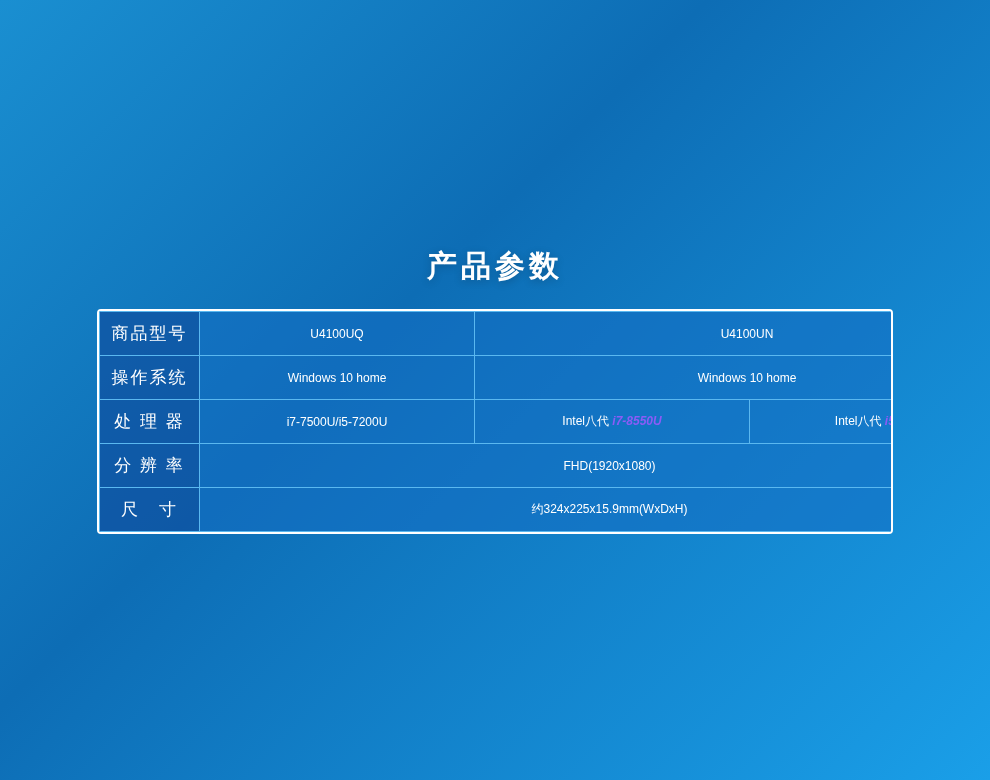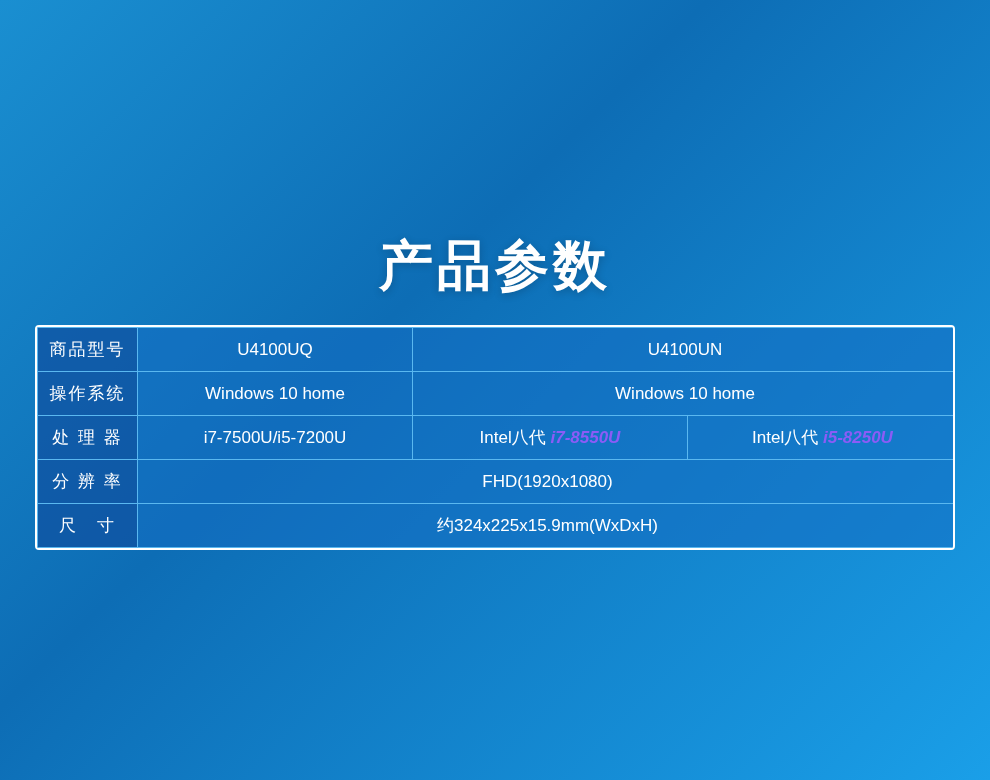--- a/index.html
+++ b/index.html
@@ -11,47 +11,47 @@
       display: flex;
       flex-direction: column;
       align-items: center;
       justify-content: center;
       font-family: "Microsoft YaHei", "SimHei", sans-serif;
       overflow: hidden;
     }
 
     .page-title {
       color: #ffffff;
-      font-size: 54px;
+      font-size: 30px;
       font-weight: 900;
       text-align: right;
       margin-bottom: 22px;
       letter-spacing: 4px;
       text-shadow: 0 2px 8px rgba(0,0,0,0.2);
     }
 
     .table-wrapper {
       border: 2px solid #ffffff;
       border-radius: 4px;
       overflow: hidden;
-      width: 920px;
+      width: 796px;
     }
 
     table {
       width: 100%;
       border-collapse: collapse;
       table-layout: fixed;
     }
 
     td {
       border: 1px solid #5ab8f0;
       color: #ffffff;
       text-align: center;
       padding: 10px 8px;
-      font-size: 17px;
+      font-size: 12px;
     }
 
     .label-cell {
       background-color: rgba(15, 80, 160, 0.7);
       width: 90px;
       font-size: 17px;
       letter-spacing: 2px;
       white-space: nowrap;
     }
 

